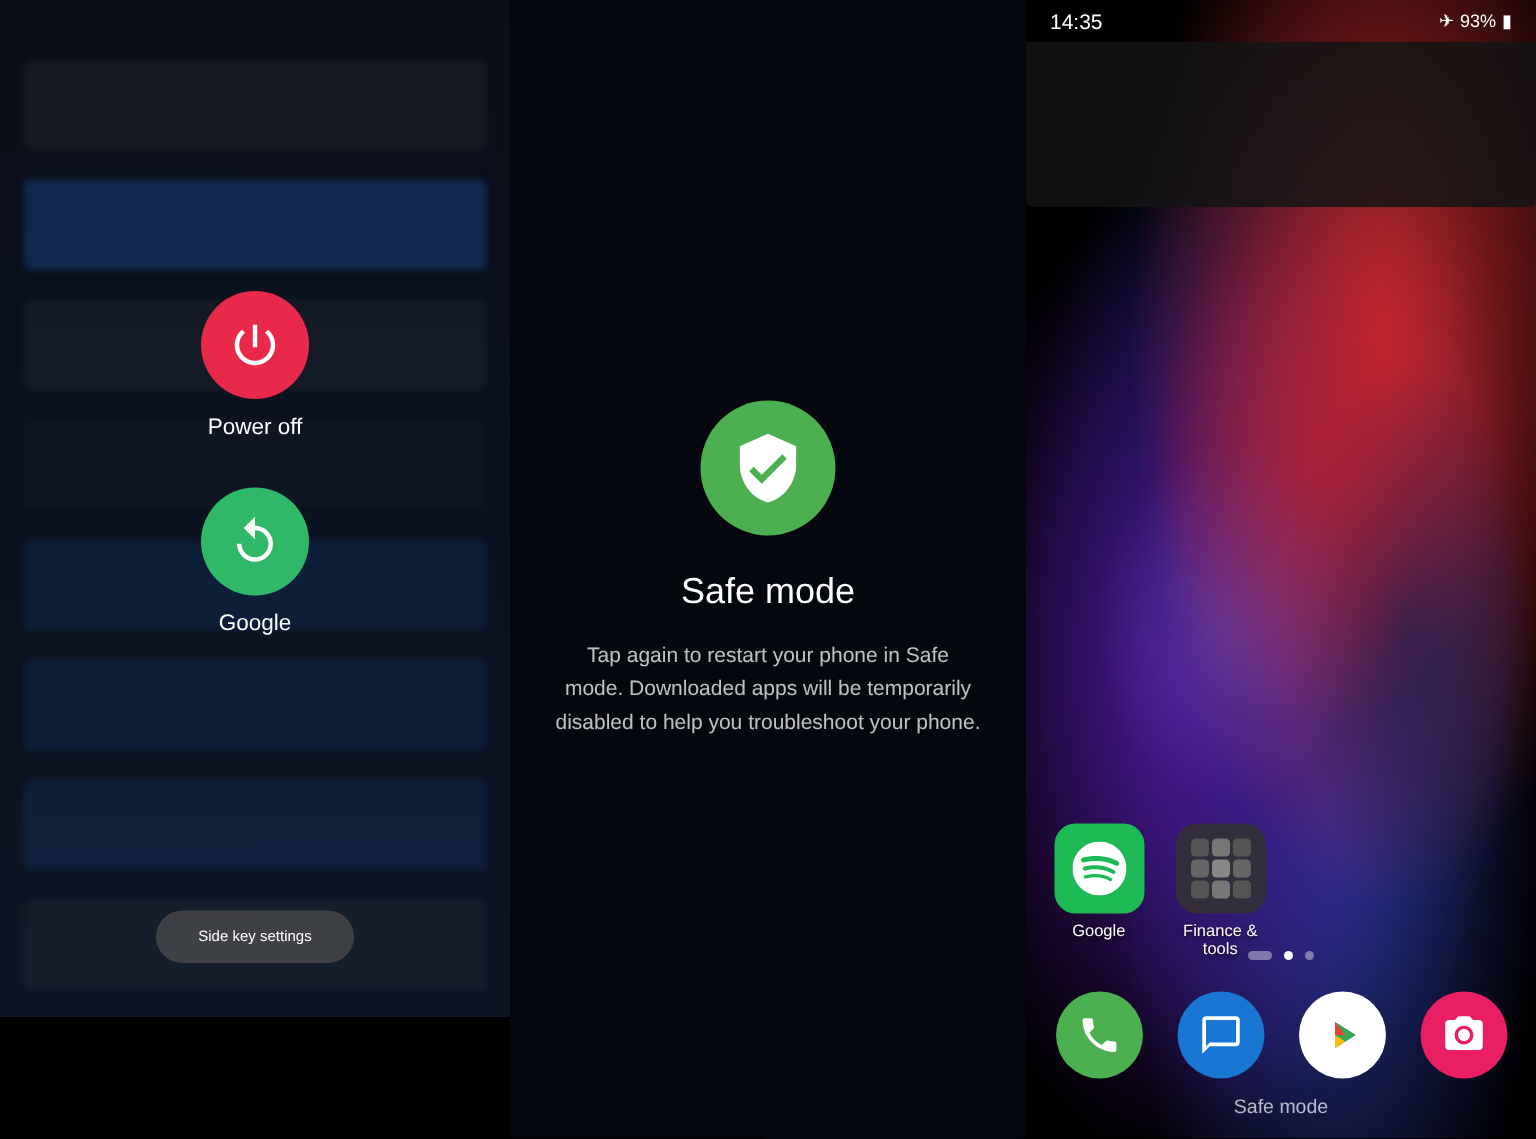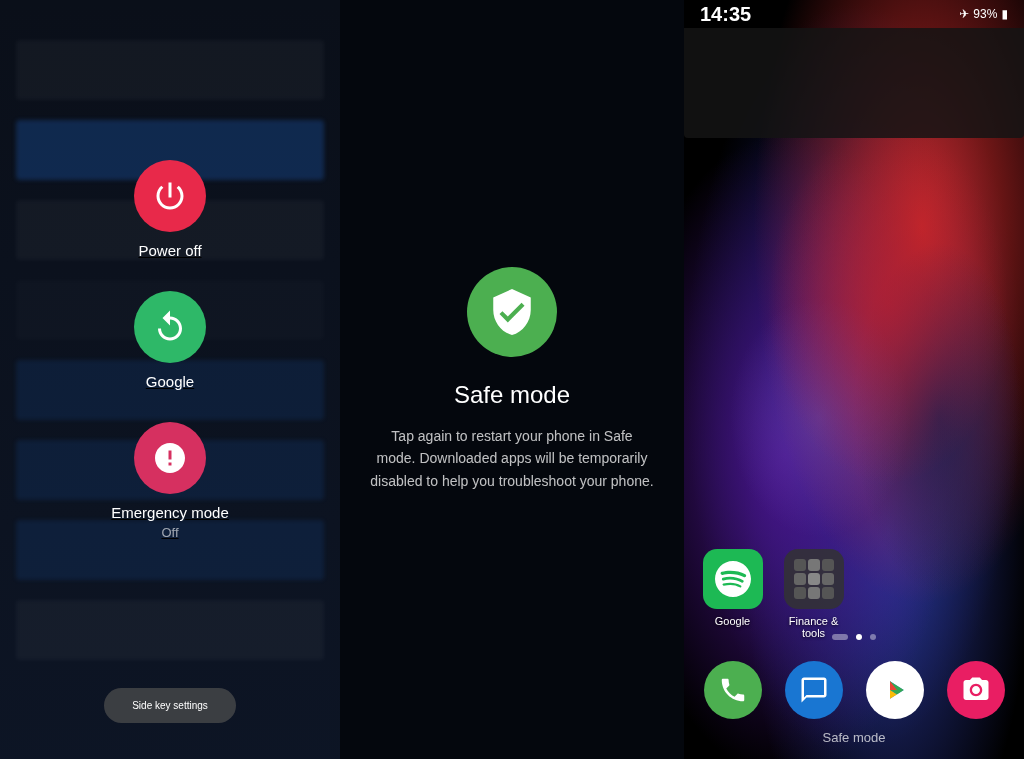--- a/index.html
+++ b/index.html
@@ -8,29 +8,28 @@
       height: 759px;
       overflow: hidden;
       font-family: 'Segoe UI', sans-serif;
       background: #000;
       display: flex;
     }
 
     
     .power-menu-panel {
       width: 340px;
-      height: 759px;
+      height: 678px;
       background: rgba(10, 15, 25, 0.92);
       position: relative;
       display: flex;
       flex-direction: column;
       align-items: center;
       justify-content: center;
       filter: blur(0px);
-      text-decoration: underline;
     }
 
     .power-menu-bg {
       position: absolute;
       top: 0; left: 0; right: 0; bottom: 0;
       background: linear-gradient(180deg, #0a0f19 0%, #0d1525 100%);
       opacity: 0.97;
     }
 
     
@@ -196,22 +195,22 @@
       height: 28px;
       display: flex;
       align-items: center;
       justify-content: space-between;
       padding: 0 16px;
       z-index: 10;
     }
 
     .status-time {
       color: white;
-      font-size: 20px;
-      font-weight: 700;
+      font-size: 14px;
+      font-weight: 400;
     }
 
     .status-icons {
       display: flex;
       align-items: center;
       gap: 4px;
       color: white;
       font-size: 12px;
     }
 
@@ -398,29 +397,20 @@
 
     <div class="power-menu-item">
       <div class="power-icon-circle green">
         <svg viewBox="0 0 24 24">
           <path d="M12 5V1L7 6l5 5V7c3.31 0 6 2.69 6 6s-2.69 6-6 6-6-2.69-6-6H4c0 4.42 3.58 8 8 8s8-3.58 8-8-3.58-8-8-8z"></path>
         </svg>
       </div>
       <span class="power-label">Google</span>
     </div>
 
-    <div class="power-menu-item">
-      <div class="power-icon-circle pink">
-        <svg viewBox="0 0 24 24">
-          <path d="M12 2C6.48 2 2 6.48 2 12s4.48 10 10 10 10-4.48 10-10S17.52 2 12 2zm1 15h-2v-2h2v2zm0-4h-2V7h2v6z"></path>
-        </svg>
-      </div>
-      <span class="power-label">Emergency mode</span>
-      <span class="power-sublabel">Off</span>
-    </div>
 
   </div>
 
   <button class="side-key-btn">Side key settings</button>
 </div>
 
 <div class="safe-mode-panel">
   <div class="safe-mode-icon">
     <svg viewBox="0 0 24 24">
       <path d="M12 1L3 5v6c0 5.55 3.84 10.74 9 12 5.16-1.26 9-6.45 9-12V5l-9-4zm-2 16l-4-4 1.41-1.41L10 14.17l6.59-6.59L18 9l-8 8z"></path>

